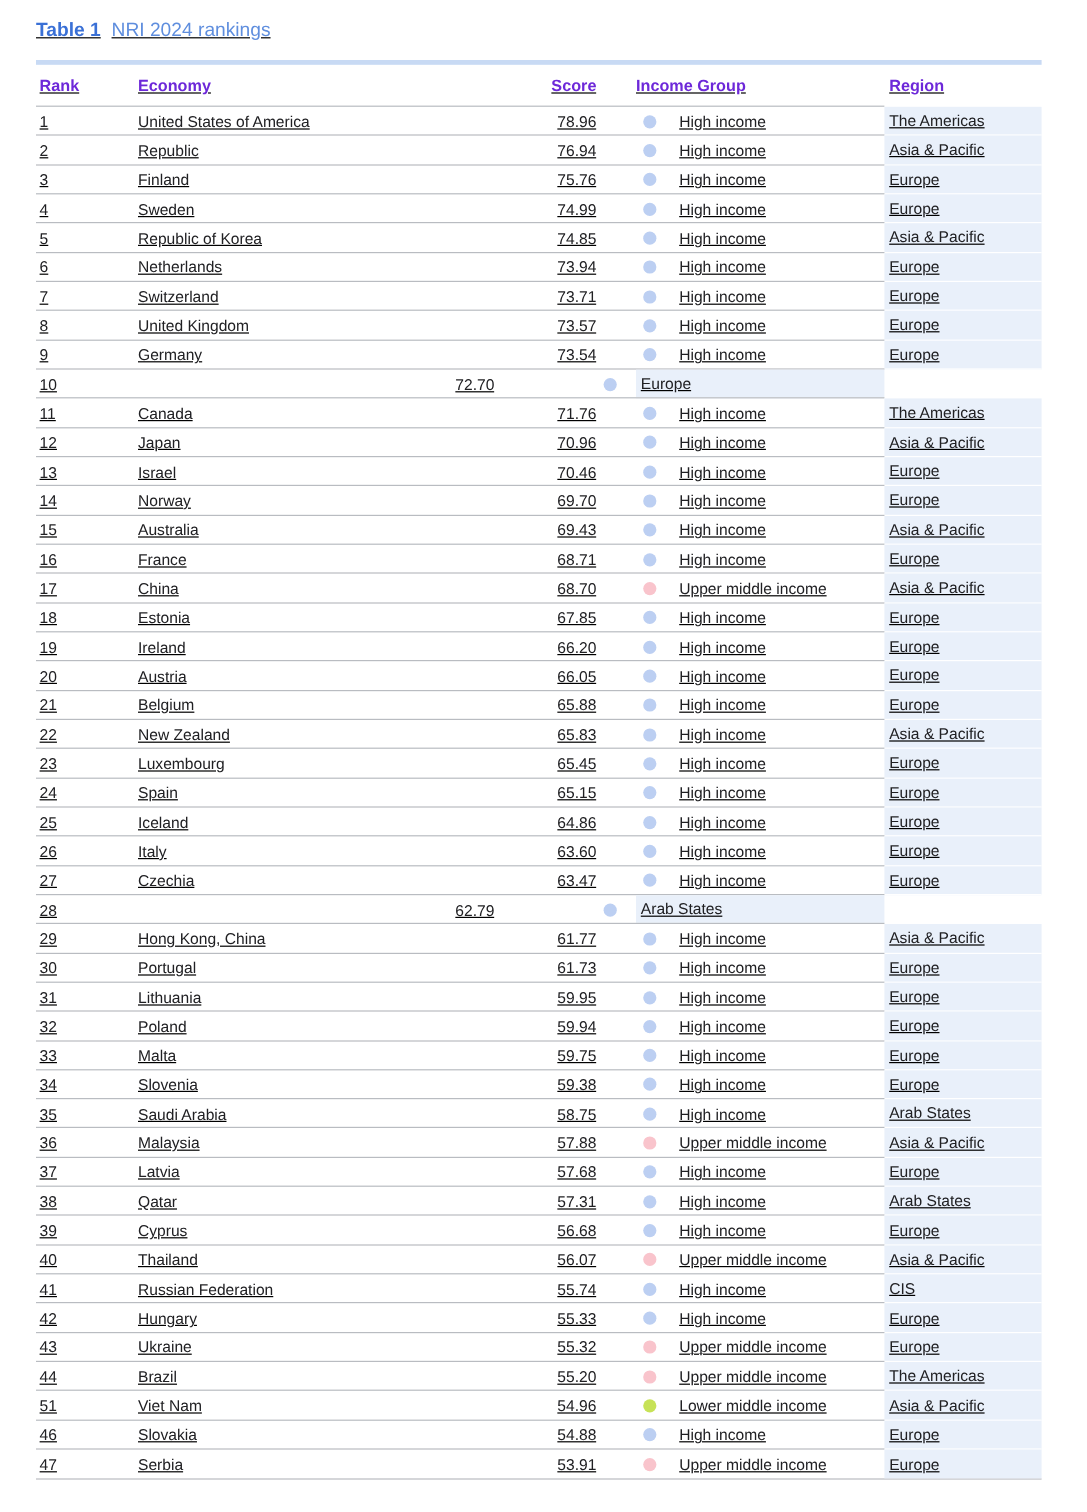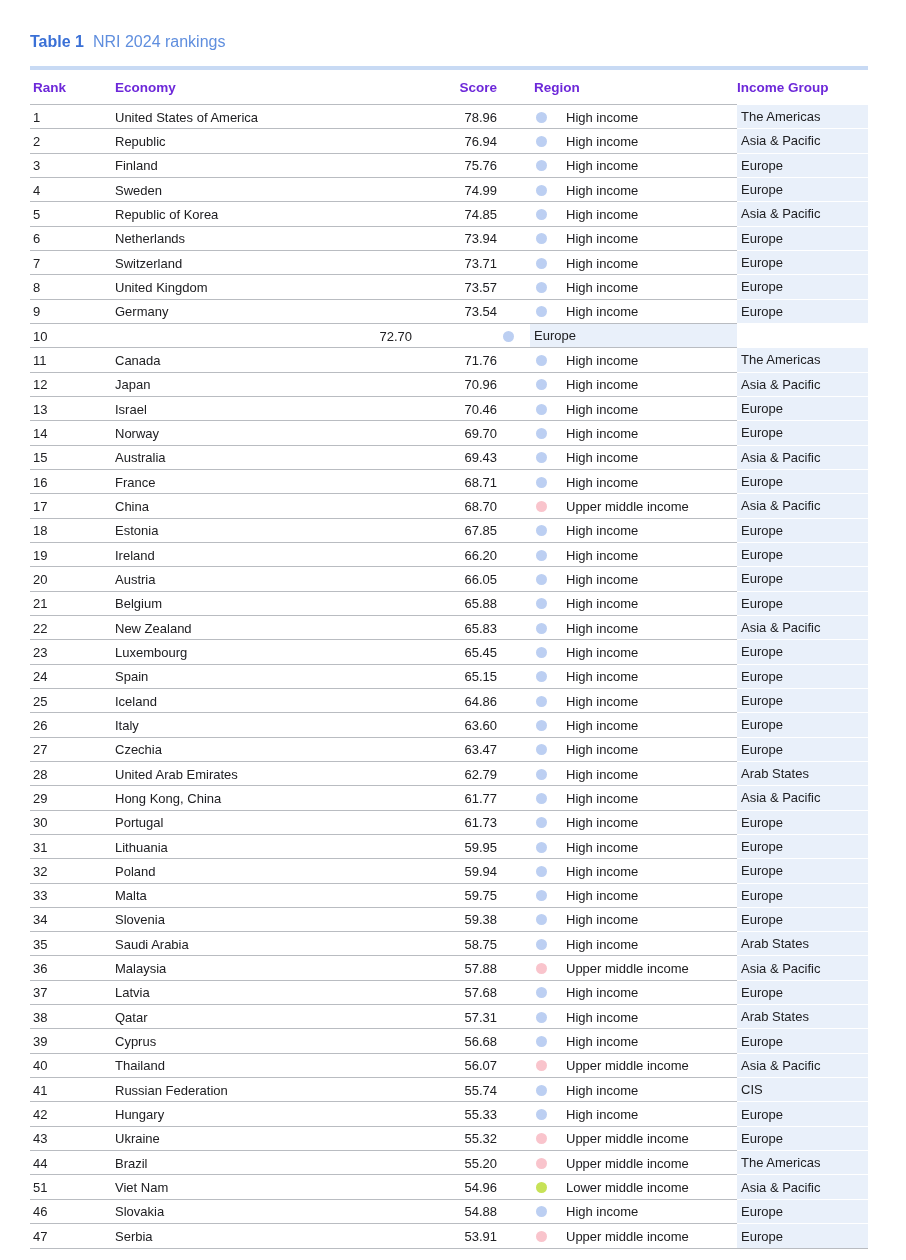--- a/index.html
+++ b/index.html
@@ -10,22 +10,23 @@
     font-family: "Liberation Sans", sans-serif;
     -webkit-font-smoothing: antialiased;
   }
   .page {
     position: relative;
     width: 906px; height: 1260px;
     background: #fff;
   }
   .container {
     position: absolute;
-    left: 30px; top: 30px;
+    left: 30px; top: 14px;
     width: 838px;
+    text-decoration: underline;
   }
   .title-row {
     height: 24px;
     line-height: 24px;
     font-size: 16px;
     white-space: nowrap;
   }
   .title-label {
     font-weight: bold;
     color: var(--title-label, #3a70d6);
@@ -101,22 +102,22 @@
     </div>
 
     <div class="divider"></div>
 
     <div>
       <div class="grid-row thead">
         <div class="cell th rank">Rank</div>
         <div class="cell th economy">Economy</div>
         <div class="cell th score">Score</div>
         <div class="cell th spacer"></div>
+        <div class="cell th income-h">Income Group</div>
         <div class="cell th region-h">Region</div>
-        <div class="cell th income-h">Income Group</div>
       </div>
 
       <div>
           <div class="grid-row trow">
             <div class="cell rank">1</div>
             <div class="cell economy">United States of America</div>
             <div class="cell score">78.96</div>
             <div class="cell spacer"></div>
             <div class="cell income">
               <span class="dot" style="background:#bccff2"></span>
@@ -404,21 +405,20 @@
             <div class="cell score">63.47</div>
             <div class="cell spacer"></div>
             <div class="cell income">
               <span class="dot" style="background:#bccff2"></span>
               <span class="income-label">High income</span>
             </div>
             <div class="cell region">Europe</div>
           </div>
           <div class="grid-row trow">
             <div class="cell rank">28</div>
-            <div class="cell economy">United Arab Emirates</div>
             <div class="cell score">62.79</div>
             <div class="cell spacer"></div>
             <div class="cell income">
               <span class="dot" style="background:#bccff2"></span>
               <span class="income-label">High income</span>
             </div>
             <div class="cell region">Arab States</div>
           </div>
           <div class="grid-row trow">
             <div class="cell rank">29</div>

